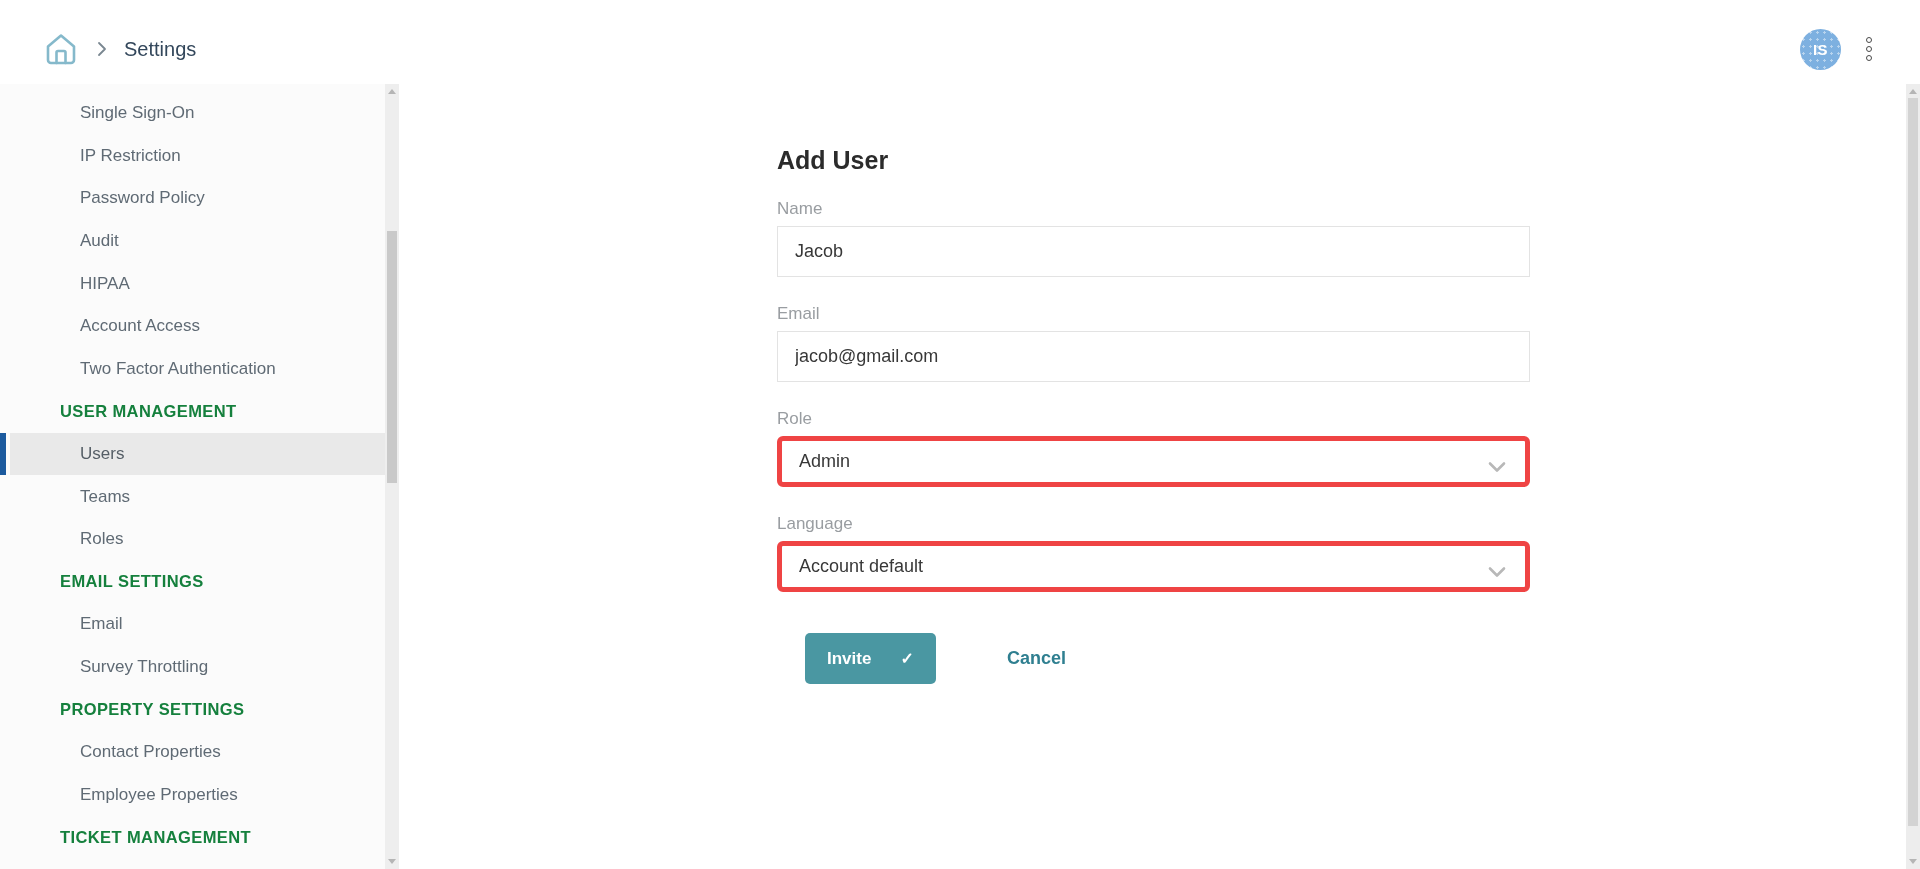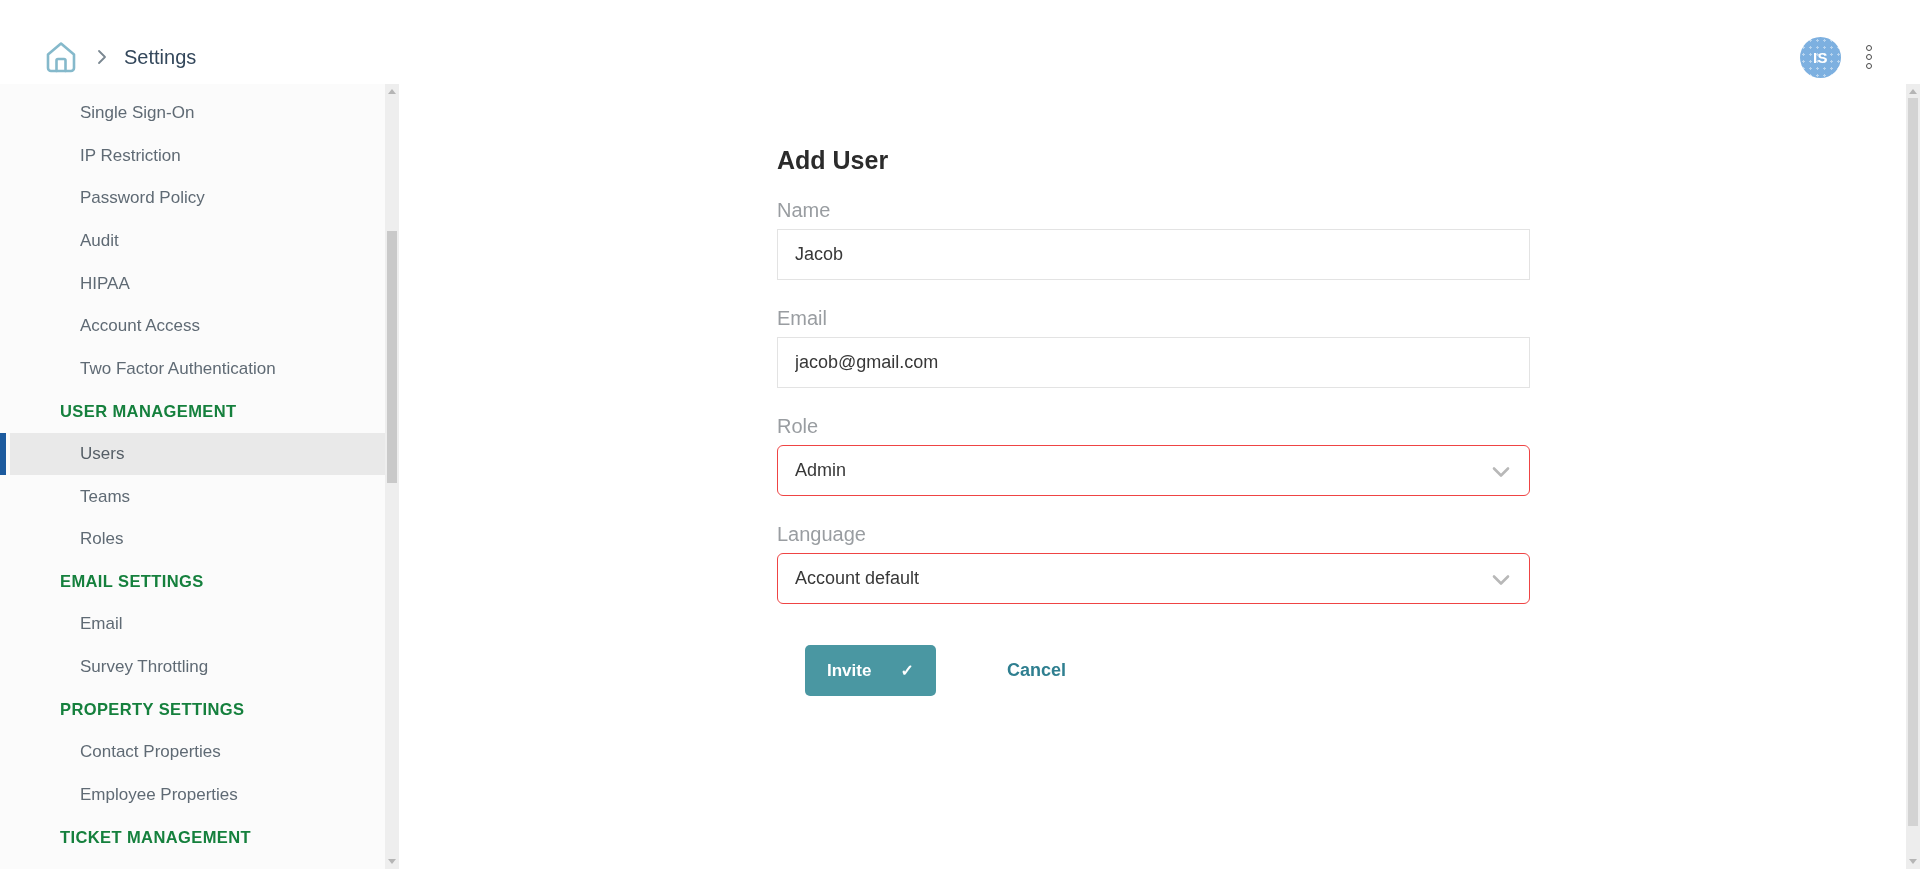--- a/index.html
+++ b/index.html
@@ -1,21 +1,21 @@
 <!DOCTYPE html>
 <html><head>
 <meta charset="utf-8">
 <style>
   * { margin:0; padding:0; box-sizing:border-box; }
   html,body { width:1920px; height:869px; }
   body { font-family:"Liberation Sans", sans-serif; background:#fff; overflow:hidden; }
   .page { position:relative; width:1920px; height:869px; }
 
   
-  .topbar { position:absolute; top:16px; left:0; width:1920px; height:83px; background:#fff;
+  .topbar { position:absolute; top:8px; left:0; width:1920px; height:83px; background:#fff;
             border-bottom:1px solid #e7e7e7; display:flex; align-items:center; justify-content:space-between; }
   .breadcrumb { display:flex; align-items:center; gap:16px; padding-left:42px; }
   .home-icon svg { display:block; }
   .crumb-chevron svg { display:block; }
   .crumb-label { font-size:20px; color:#33475b; }
   .topbar-right { display:flex; align-items:center; gap:21px; padding-right:44px; }
   .avatar { width:41px; height:41px; border-radius:50%; background-color:#7db0e0;
             background-image:radial-gradient(rgba(255,255,255,.45) 1px, transparent 1.4px);
             background-size:7px 7px;
             color:#fff; font-weight:bold; font-size:15px; display:flex; align-items:center; justify-content:center;
@@ -44,24 +44,24 @@
         border-left:4px solid transparent; border-right:4px solid transparent; border-bottom:5px solid #b5b5b5; }
   .scroll-arrow-down { position:absolute; left:3px; bottom:5px; width:0; height:0;
         border-left:4px solid transparent; border-right:4px solid transparent; border-top:5px solid #b5b5b5; }
 
   
   .content { position:absolute; left:399px; top:0; width:1507px; height:785px; background:#fff; }
   .form-col { margin-left:378px; width:753px; }
   .page-title { margin-top:62px; font-size:25px; font-weight:600; color:#2b2b2b; }
   .field { margin-top:27px; }
   .field:first-of-type { margin-top:24px; }
-  .field label { display:block; font-size:20px; color:#999da1; margin-bottom:7px; }
+  .field label { display:block; font-size:17px; color:#999da1; margin-bottom:7px; }
   .text-input { width:753px; height:51px; border:1px solid #e3e3e3; border-radius:0; background:#fff;
                 font-family:"Liberation Sans", sans-serif; font-size:18px; color:#383838; padding:0 17px; outline:none; }
-  .select { position:relative; width:753px; height:51px; border:1px solid #ef4444; border-radius:6px; background:#fff;
+  .select { position:relative; width:753px; height:51px; border:5px solid #ef4444; border-radius:6px; background:#fff;
             display:flex; align-items:center; padding:0 17px; font-size:18px; color:#383838; cursor:pointer; }
   .select .chev { position:absolute; right:18px; top:17px; }
 
   .actions { margin-top:41px; display:flex; align-items:center; gap:45px; }
   .invite-btn { width:131px; height:51px; background:#4a97a2; border:none; border-radius:5px; cursor:pointer;
                 display:flex; align-items:center; justify-content:space-between; padding:0 22px;
                 color:#fff; font-family:"Liberation Sans", sans-serif; font-size:17px; font-weight:bold;margin-left:28px; }
   .invite-btn .check { font-size:16px; font-weight:bold; }
   .cancel { font-size:18px; font-weight:bold; color:#2f7f90; cursor:pointer; text-decoration:none;margin-left:26px; }
 

